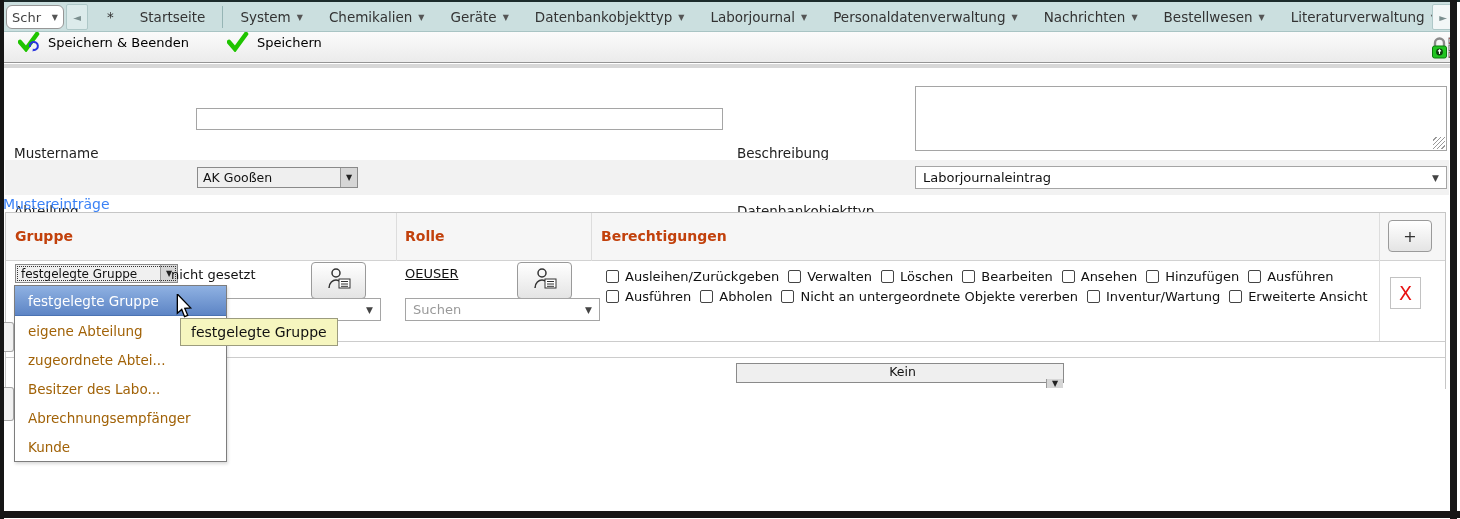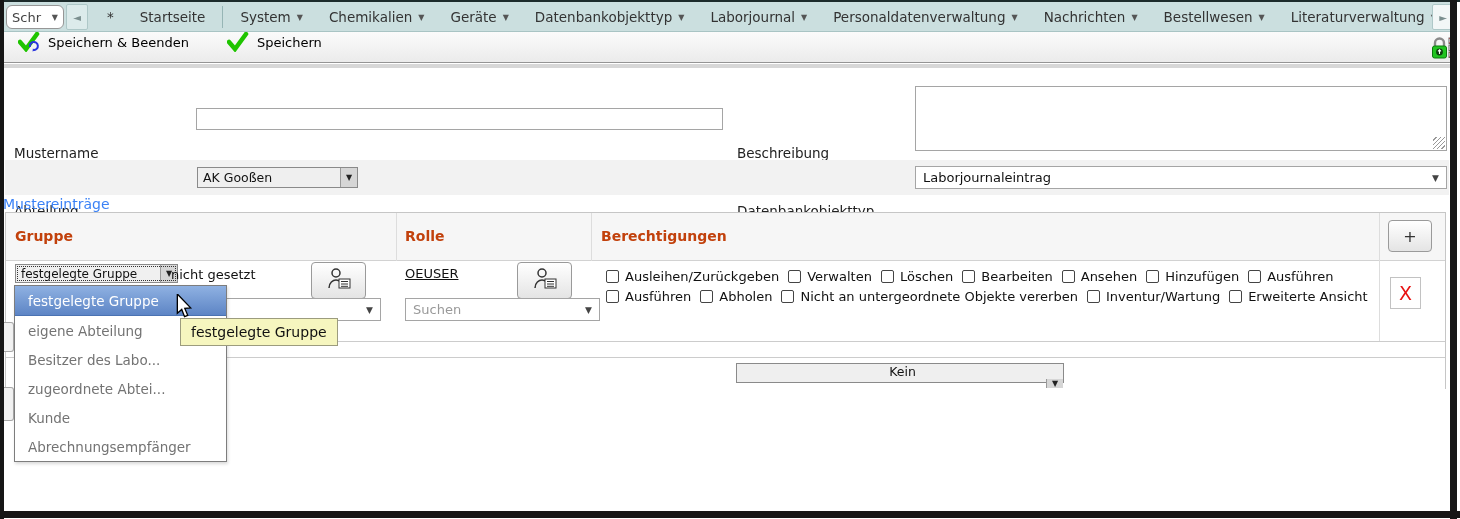--- a/index.html
+++ b/index.html
@@ -80,21 +80,21 @@
 
   
   .perms { position:absolute; left:600px; top:56px; width:772px; }
   .permrow { display:flex; flex-wrap:nowrap; gap:9px; margin-bottom:5px; align-items:center;text-align:right; }
   .cbitem { display:flex; align-items:center; gap:6px; font-size:13px; color:#111; white-space:nowrap; }
   .cb { width:13px; height:13px; border:1px solid #444; background:#fff; border-radius:2px; flex:0 0 auto; }
 
   
   .ddlist { position:absolute; left:14px; top:285px; width:213px; background:#fff; border:1px solid #7d7d7d;
             z-index:50; box-shadow:1px 2px 3px rgba(0,0,0,.15); }
-  .dditem { height:29px; display:flex; align-items:center; padding-left:13px; font-size:13.5px; color:#737373; }
+  .dditem { height:29px; display:flex; align-items:center; padding-left:13px; font-size:13.5px; color:#a16207; }
   .dditem.hl { background:linear-gradient(#8fb1e2,#5d85c5); color:#fff; border-bottom:1px solid #4a72b2; height:30px; }
 
   .tooltip { position:absolute; left:180px; top:318px; height:28px; background:#f6f6bf; border:1px solid #9c9c7e;
              display:flex; align-items:center; padding:0 10px; font-size:14px; color:#111; z-index:60; }
   .cursor { position:absolute; left:175px; top:294px; z-index:70; }
 
   .partialbtn { position:absolute; left:1px; width:13px; background:#f1f1f1; border:1px solid #a8a8a8;
                 border-left:none; border-radius:0 3px 3px 0; z-index:8; }
 </style>
 </head>
@@ -337,24 +337,24 @@
       <span class="arrowbtn">▼</span>
     </div>
   </div>
 
   <div class="partialbtn" style="top:322px; height:30px;"></div>
   <div class="partialbtn" style="top:387px; height:34px;"></div>
 
   <div class="ddlist">
     <div class="dditem hl">festgelegte Gruppe</div>
     <div class="dditem">eigene Abteilung</div>
+    <div class="dditem">zugeordnete Abtei...</div>
     <div class="dditem">Besitzer des Labo...</div>
-    <div class="dditem">zugeordnete Abtei...</div>
+    <div class="dditem">Abrechnungsempfänger</div>
     <div class="dditem">Kunde</div>
-    <div class="dditem">Abrechnungsempfänger</div>
   </div>
 
   <div class="tooltip">
     <span>festgelegte Gruppe</span>
   </div>
 
   <div class="cursor">
     <svg width="18" height="24" viewBox="0 0 12 18">
       <path d="M1 0 L1 14.5 L4.3 11.6 L6.4 17 L8.8 16 L6.6 10.8 L11 10.4 Z" fill="#fff" stroke="#000" stroke-width="1"></path>
     </svg>

